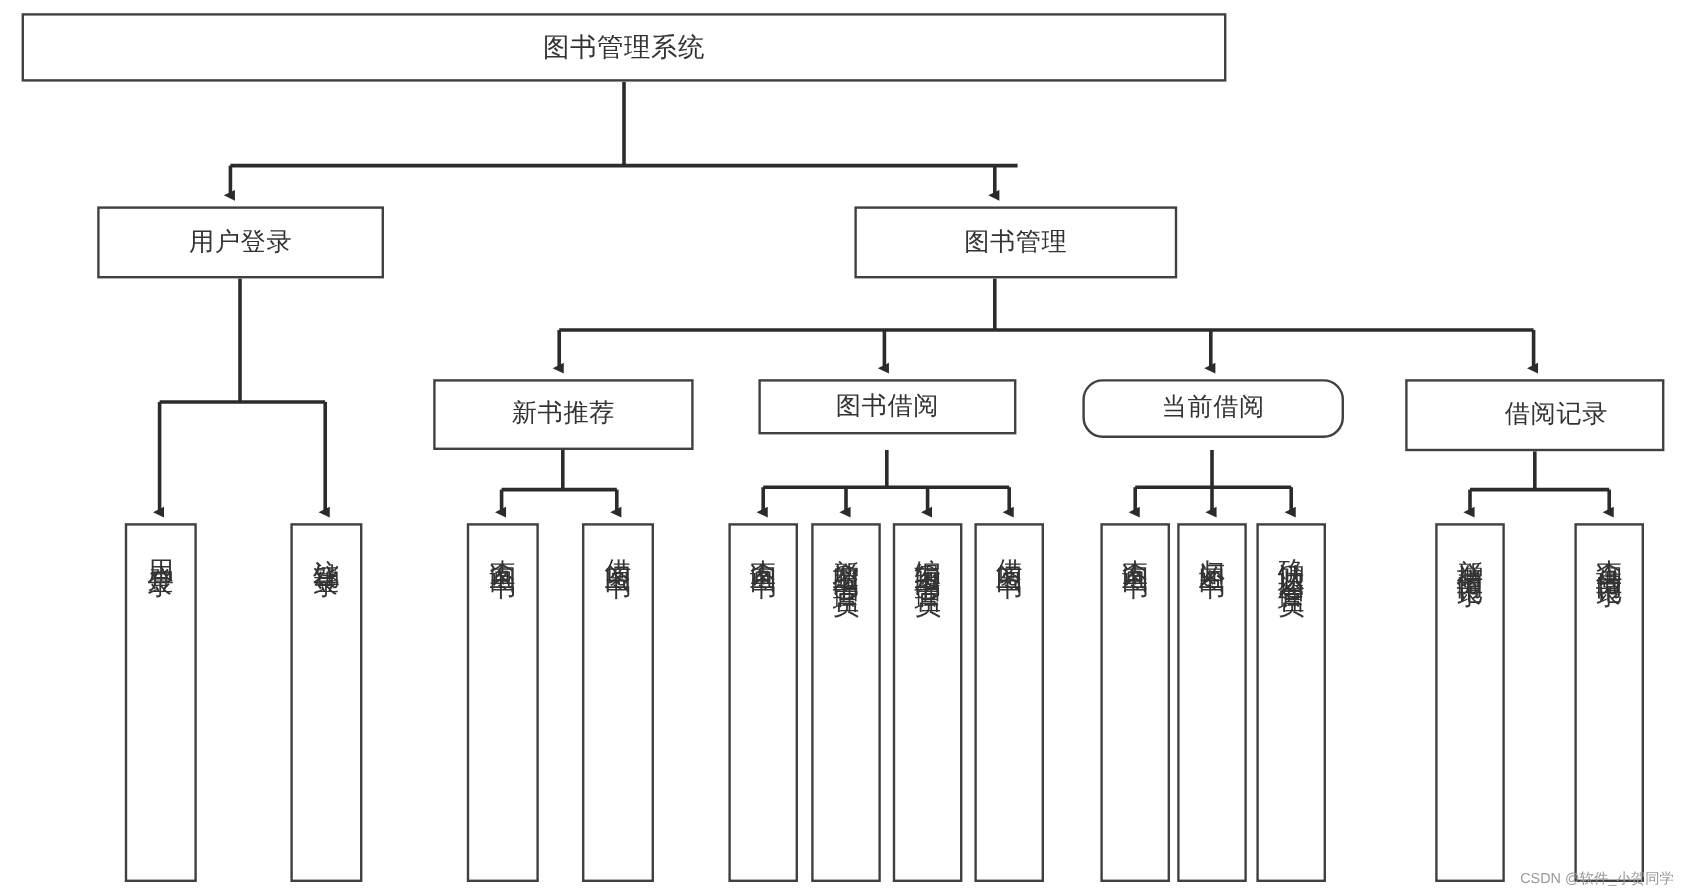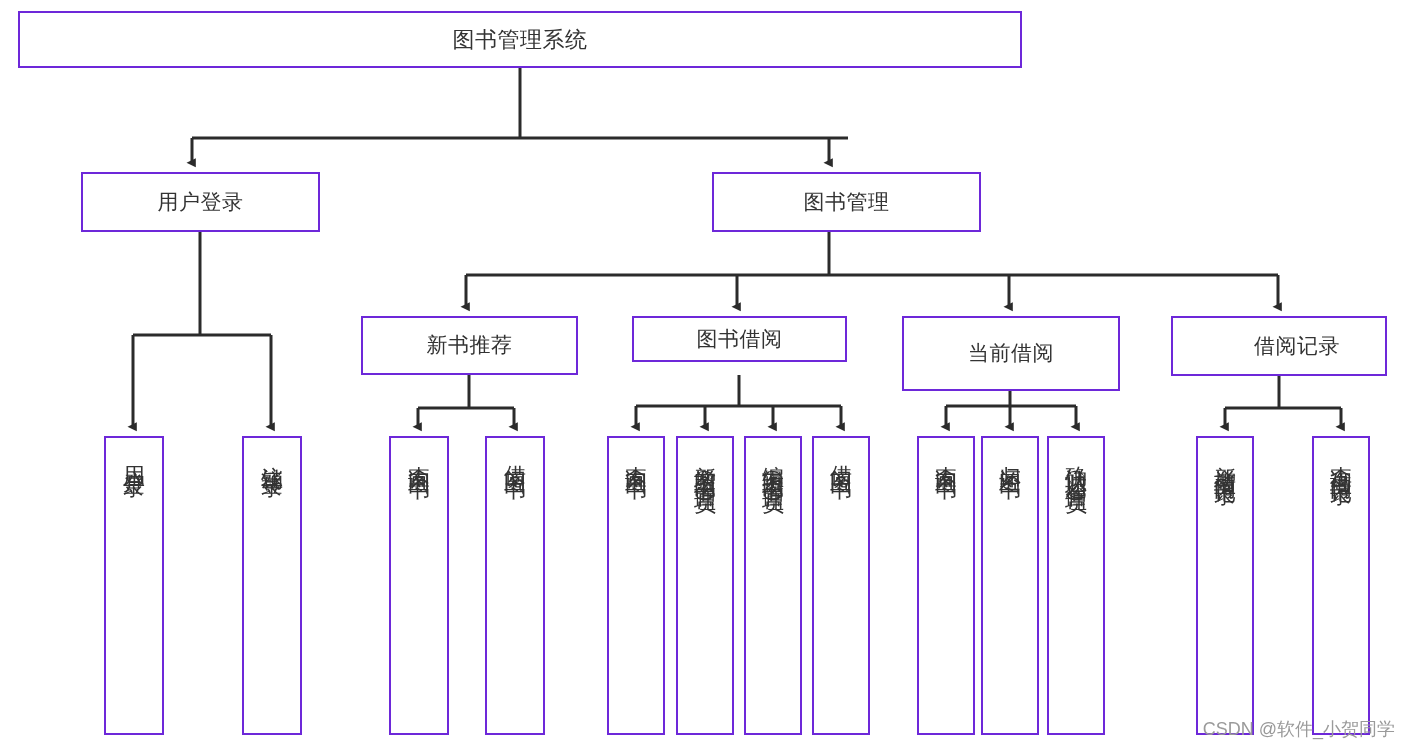--- a/index.html
+++ b/index.html
@@ -21,21 +21,21 @@
     position: absolute;
     left: 0;
     top: 0;
     width: 1405px;
     height: 747px;
   }
   .node {
     position: absolute;
     box-sizing: border-box;
     background: #ffffff;
-    border: 2px solid #6d28d9;
+    border: 2px solid #404040;
     display: flex;
     align-items: center;
     justify-content: center;
     color: #333333;
     z-index: 3;
   }
   .node .lbl {
     display: block;
     text-align: center;
     line-height: 1.15;
@@ -57,21 +57,21 @@
     text-orientation: upright;
     font-size: 22px;
     letter-spacing: 4px;
     line-height: 1;
     white-space: nowrap;
   }
   #watermark {
     position: absolute;
     right: 10px;
     bottom: 6px;
-    font-size: 18px;
+    font-size: 12px;
     color: #9a9a9a;
     white-space: nowrap;
     z-index: 5;
   }
 </style>
 </head>
 <body>
 
 <div id="canvas">
 
@@ -135,21 +135,21 @@
   <div class="node h" style="left:712px; top:172px; width:269px; height:60px;">
     <span class="lbl">图书管理</span>
   </div>
 
   <div class="node h" style="left:361px; top:316px; width:217px; height:59px;">
     <span class="lbl">新书推荐</span>
   </div>
   <div class="node h" style="left:632px; top:316px; width:215px; height:46px;">
     <span class="lbl">图书借阅</span>
   </div>
-  <div class="node h" style="left:902px; top:316px; width:218px; height:75px;">
+  <div class="node h" style="left:902px; top:316px; width:218px; height:49px;border-radius:17px;">
     <span class="lbl">当前借阅</span>
   </div>
   <div class="node h" style="left:1171px; top:316px; width:216px; height:60px;padding-left:36px;">
     <span class="lbl">借阅记录</span>
   </div>
 
   <div class="node v" style="left:104px; top:436px; width:60px; height:299px;">
     <span class="lbl">用户登录</span>
   </div>
   <div class="node v" style="left:242px; top:436px; width:60px; height:299px;">

